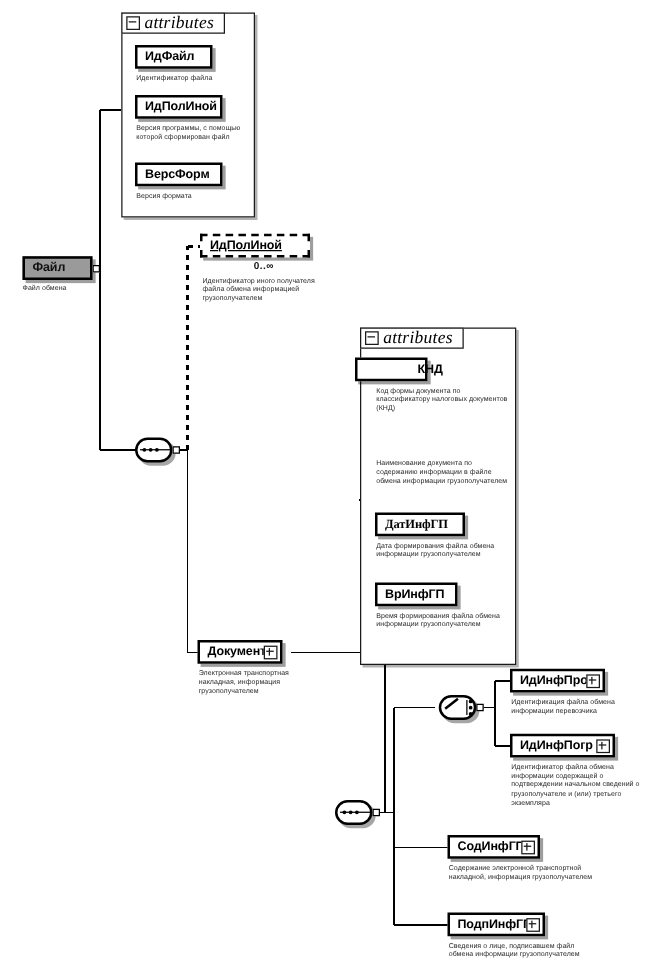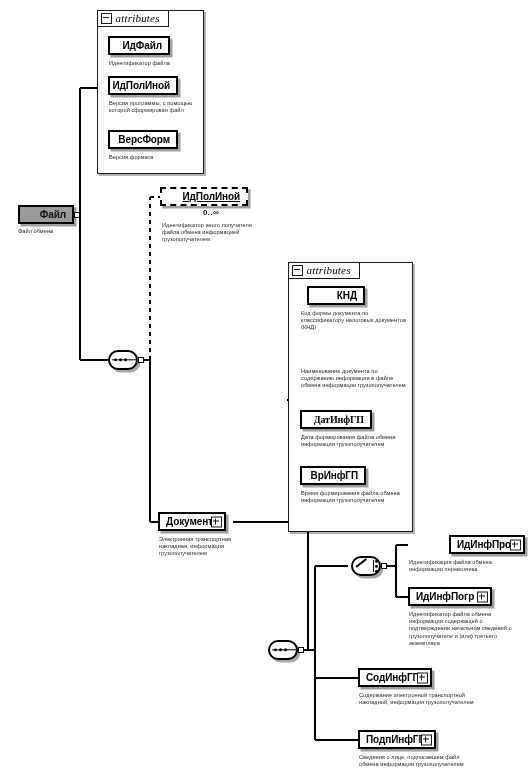--- a/index.html
+++ b/index.html
@@ -46,21 +46,21 @@
     background: #fff;
     padding: 1px 8px 1px 3px;
     display: flex;
     align-items: center;
     gap: 4px;
     box-sizing: border-box;
     height: 17px;
   }
   .attrgroup-title {
     font-style: italic;
-    font-size: 11px;
+    font-size: 14px;
     letter-spacing: 0.2px;
     line-height: 11px;
     font-family: "Liberation Serif", serif;
   }
   .boxed-minus {
     width: 9px; height: 9px;
     border: 1.2px solid #1a1a1a;
     display: inline-block;
     position: relative;
     background: #fff;
@@ -101,21 +101,21 @@
 
   
   .node {
     position: absolute;
     box-sizing: border-box;
     border: 2.2px solid #000;
     background: #ffffff;
     box-shadow: 2.5px 2.5px 0 rgba(0,0,0,0.38);
     display: flex;
     align-items: center;
-    justify-content: flex-end;
+    justify-content: flex-start;
     height: 19px;
     padding: 0 6px;
   }
   .node .nlabel {
     font-weight: bold;
     font-size: 10px;
     line-height: 11px;
     white-space: nowrap;
     letter-spacing: -0.1px;
   }
@@ -380,21 +380,21 @@
   </div>
   <div class="caption" style="left:159px; top:536px; width:96px;">Электронная транспортная накладная, информация грузополучателем</div>
 
   <div class="attrgroup" style="left:288px; top:262px; width:125px; height:270px;">
     <div class="attrgroup-header">
       <span class="boxed-minus"></span>
       <span class="attrgroup-title">attributes</span>
     </div>
   </div>
 
-  <div class="node" style="left:307px; top:286px; width:52px;padding-left:48px;">
+  <div class="node" style="left:284px; top:286px; width:52px;padding-left:48px;">
     <span class="nlabel">КНД</span>
   </div>
   <div class="caption" style="left:301px; top:310px; width:108px;">Код формы документа по классификатору налоговых документов (КНД)</div>
 
   <div class="caption" style="left:301px; top:368px; width:108px;">Наименование документа по содержанию информации в файле обмена информации грузополучателем</div>
 
   <div class="node" style="left:300px; top:410px; width:72px;font-family:Liberation Serif, serif;">
     <span class="nlabel">ДатИнфГП</span>
   </div>
   <div class="caption" style="left:301px; top:434px; width:108px;">Дата формирования файла обмена информации грузополучателем</div>
@@ -420,21 +420,21 @@
     <div class="choice-slash"></div>
     <div class="choice-bar"></div>
     <div class="choice-dots">
         <i></i>
         <i></i>
         <i></i>
       </div>
     <div class="cnub"></div>
   </div>
 
-  <div class="node with-expand" style="left:408px; top:535px; width:76px;margin-left:41px;">
+  <div class="node with-expand" style="left:408px; top:535px; width:76px;">
     <span class="nlabel">ИдИнфПро</span>
     <span class="expander boxed-plus"></span>
   </div>
   <div class="caption" style="left:409px; top:559px; width:112px;">Идентификация файла обмена информации перевозчика</div>
 
   <div class="node with-expand" style="left:408px; top:587px; width:84px;">
     <span class="nlabel">ИдИнфПогр</span>
     <span class="expander boxed-plus"></span>
   </div>
   <div class="caption" style="left:409px; top:611px; width:114px;">Идентификатор файла обмена информации содержащей о подтверждении начальном сведений о грузополучателе и (или) третьего экземпляра</div>

